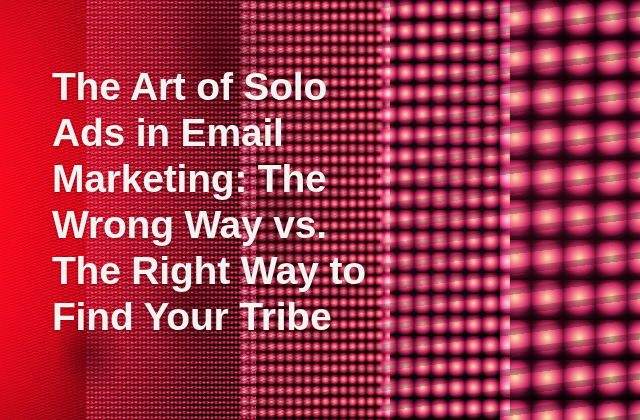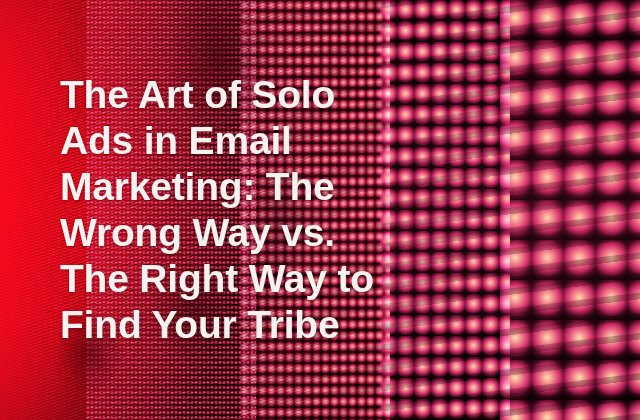--- a/index.html
+++ b/index.html
@@ -123,21 +123,21 @@
       radial-gradient(ellipse 520px 330px at 88% 50%, rgba(255,60,120,0.10) 0%, rgba(0,0,0,0) 62%),
       radial-gradient(ellipse 760px 520px at 50% 50%, rgba(0,0,0,0) 52%, rgba(0,0,0,0.34) 100%);
   }
 
   
   .headline {
     position: absolute;
     left: 44px;
     top: 56px;
     width: 360px;
-    margin: 16px;
+    margin: 8px;
     font-family: "Liberation Sans", sans-serif;
     font-weight: bold;
     font-size: 39px;
     line-height: 46px;
     letter-spacing: -0.2px;
     color: #f6f2f0;
     text-shadow: 0 1px 3px rgba(40,0,8,0.42);
     white-space: pre-line;
   }
 </style>

